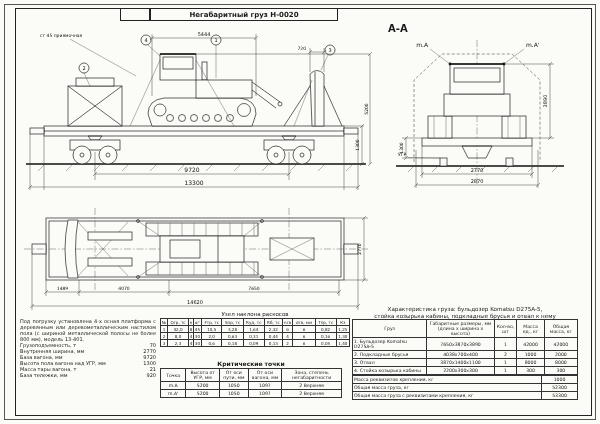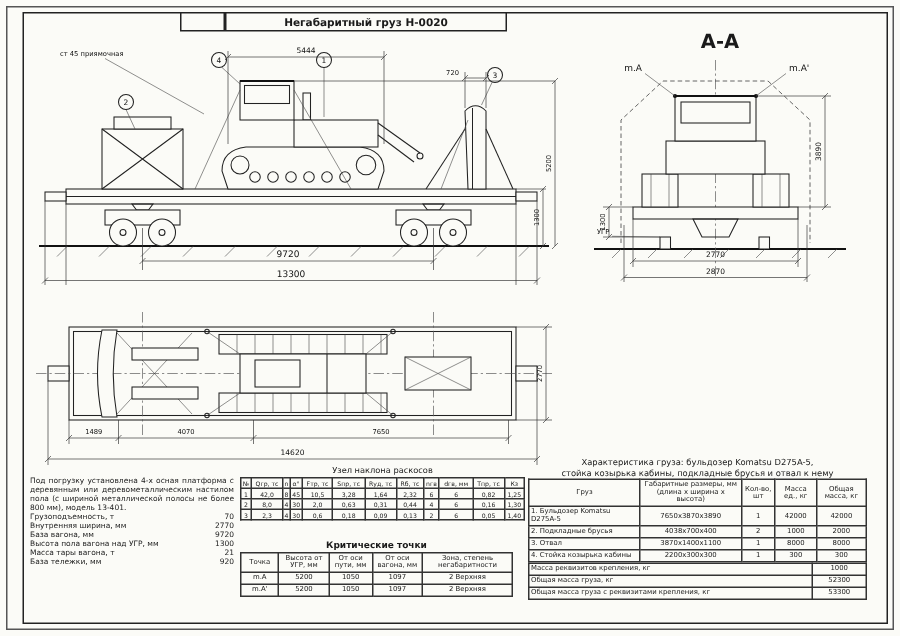--- a/index.html
+++ b/index.html
@@ -5,21 +5,21 @@
   *{margin:0;padding:0;box-sizing:border-box}
   html,body{width:600px;height:424px;background:#d9d9d4;font-family:"DejaVu Sans",sans-serif;color:#1a1a1a}
   .sheet{position:absolute;left:0;top:0;width:600px;height:424px;background:#fbfbf7;overflow:hidden}
   .frame-outer{position:absolute;left:4px;top:4px;right:4px;bottom:4px;border:1px solid #555}
   .frame-inner{position:absolute;left:15px;top:8px;right:8px;bottom:8px;border:1.5px solid #222}
   .titlebox{position:absolute;left:150px;top:8px;width:188px;height:13px;border:1.3px solid #222;background:#fbfbf7;display:flex;align-items:center;justify-content:center;font-size:7px;font-weight:bold;z-index:6}
   .titlebox-side{position:absolute;left:120px;top:8px;width:30px;height:13px;border:1px solid #222;background:#fbfbf7;z-index:5}
   .region{position:absolute}
   .side-view{left:18px;top:24px}
   .section-view{left:388px;top:24px;width:184px}
-  .sec-title{text-align:center;font-size:13px;font-weight:bold;height:10px;line-height:10px}
+  .sec-title{text-align:left;font-size:10px;font-weight:bold;height:10px;line-height:10px}
   .plan-view{left:18px;top:196px}
   .notes{left:20px;top:318px;width:136px}
   .notes p{font-size:5px;line-height:1.22;text-align:justify}
   .calc{left:160px;top:311px;width:190px}
   .caption{font-size:5.5px;text-align:center;margin-bottom:1px}
   .crit{left:160px;top:360px;width:182px}
   .crit-title{font-size:6px;font-weight:bold;text-align:center;margin-bottom:1px}
   .cargo{left:352px;top:306px;width:226px}
   .cargo-title{font-size:5.6px;text-align:center;line-height:1.2}
   table{border-collapse:collapse;width:100%;font-size:4.6px;background:#fbfbf7}

